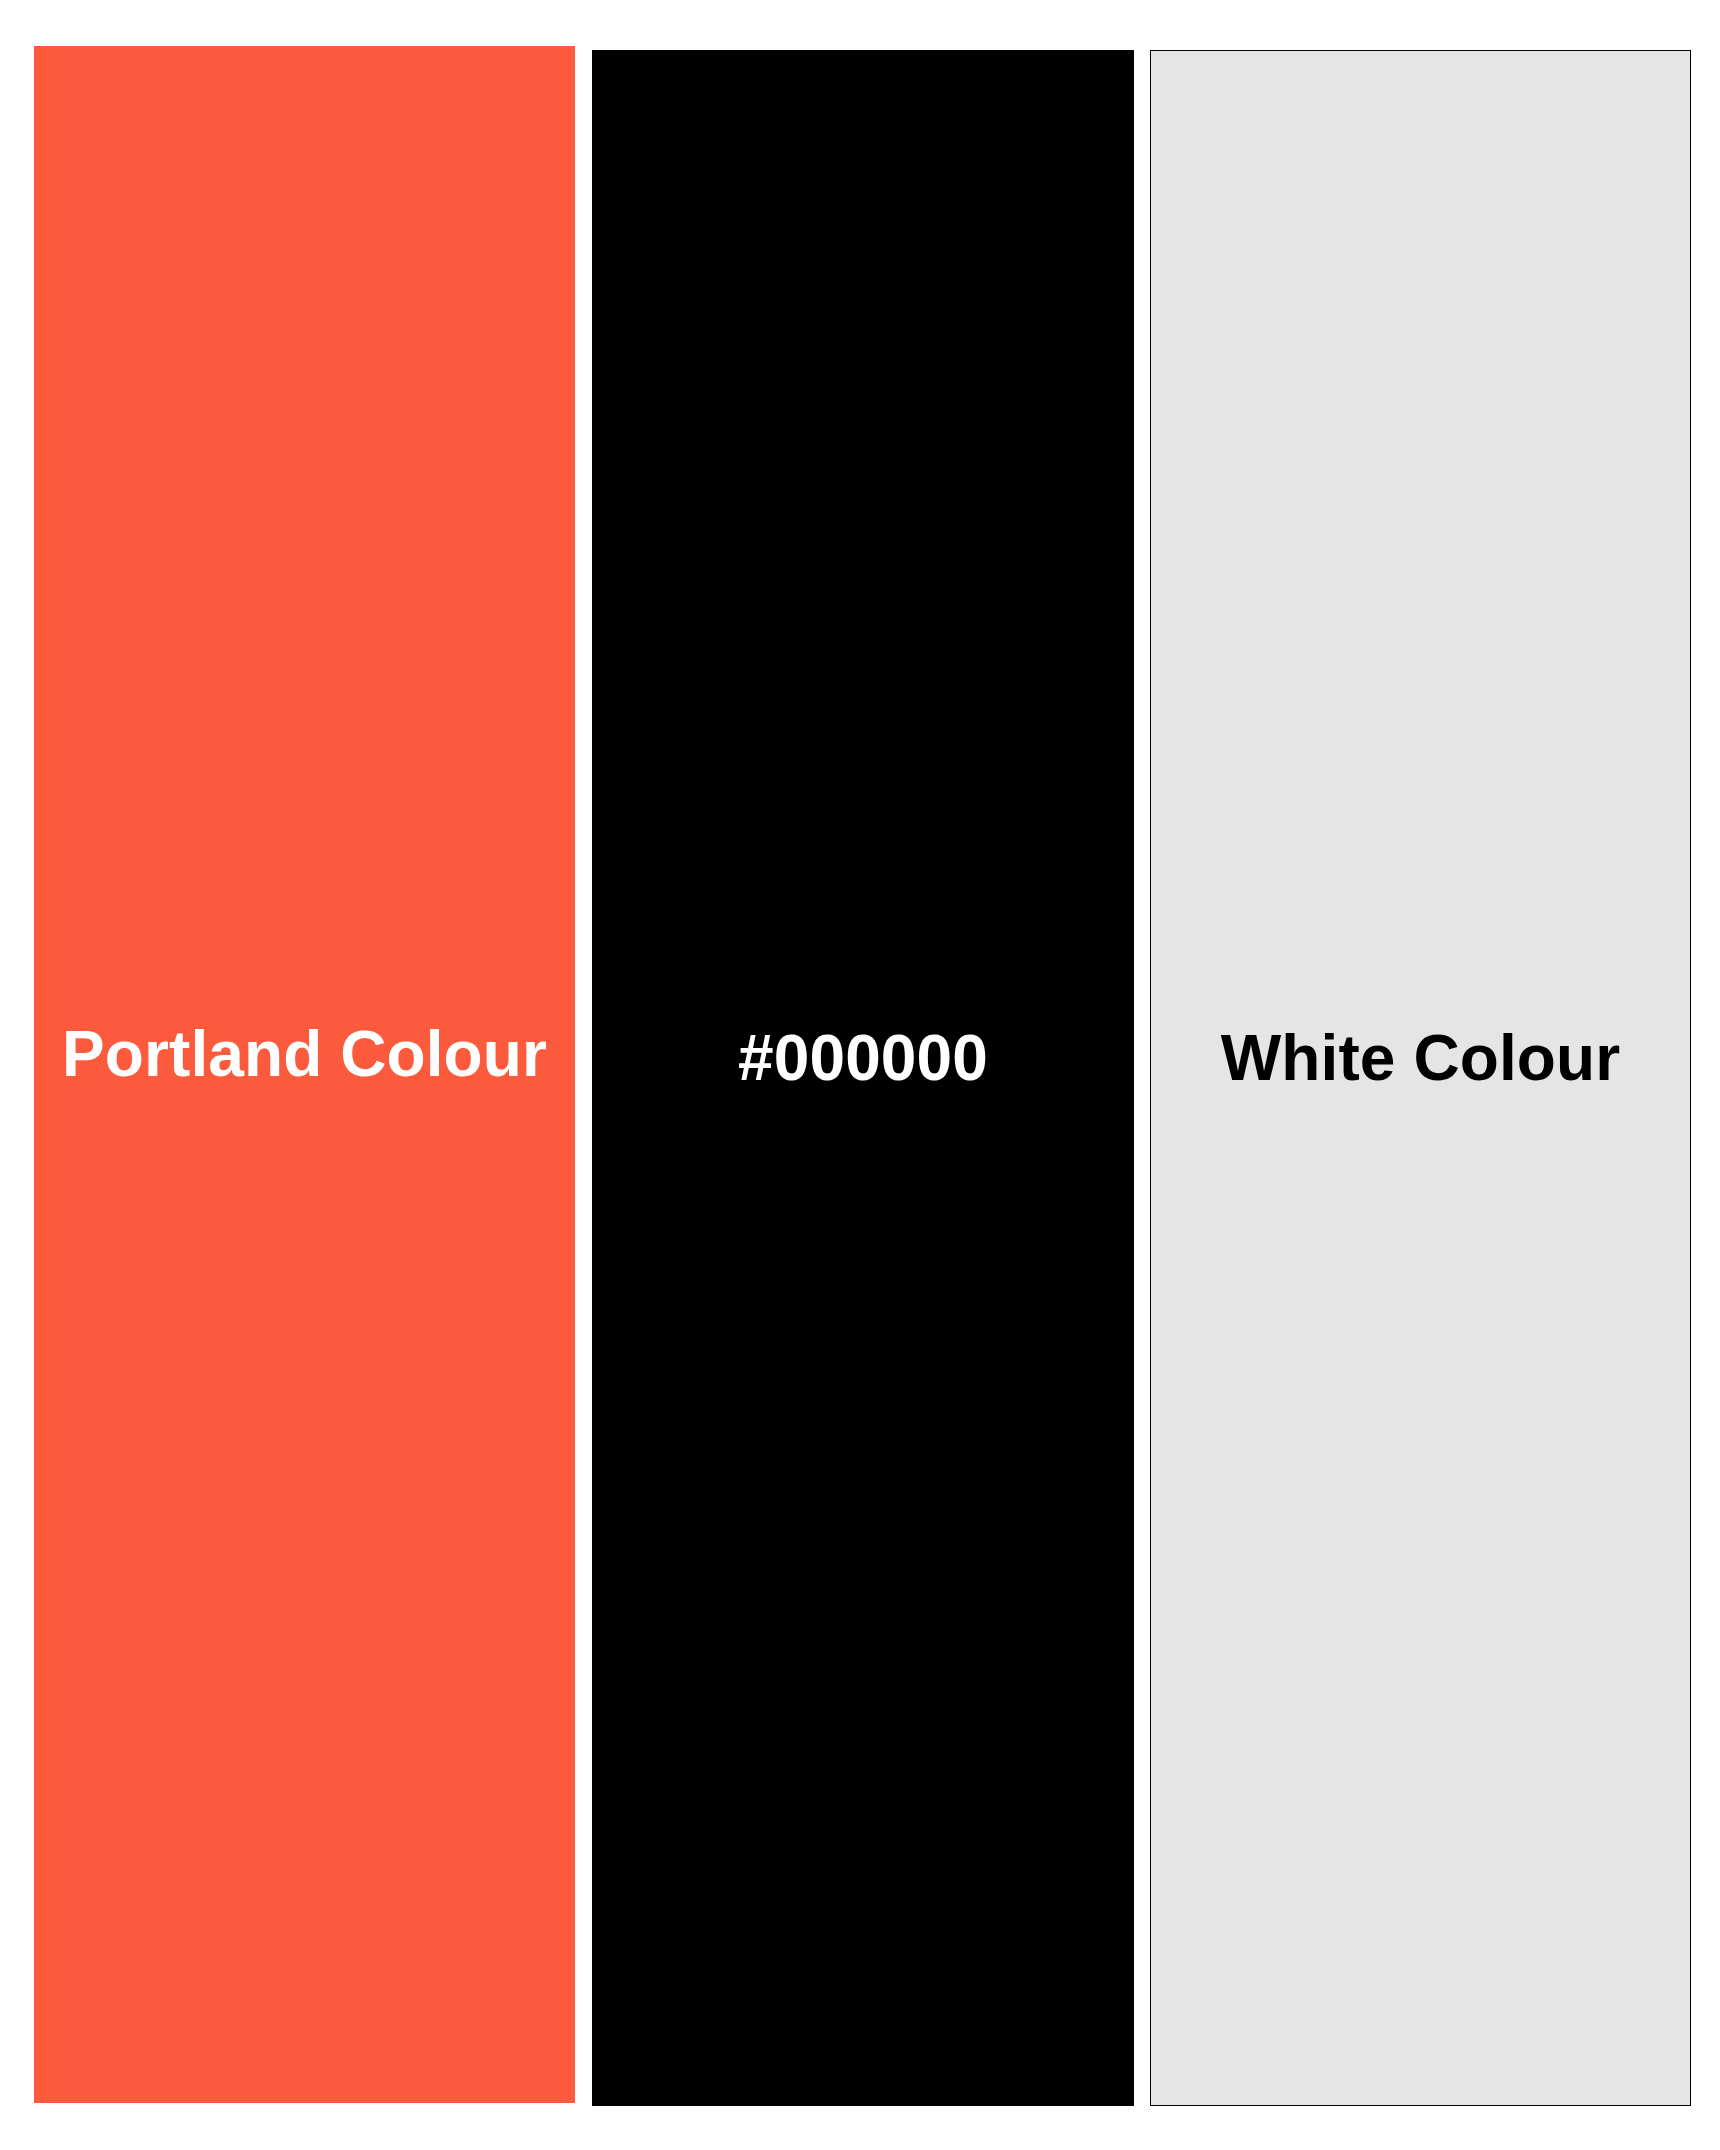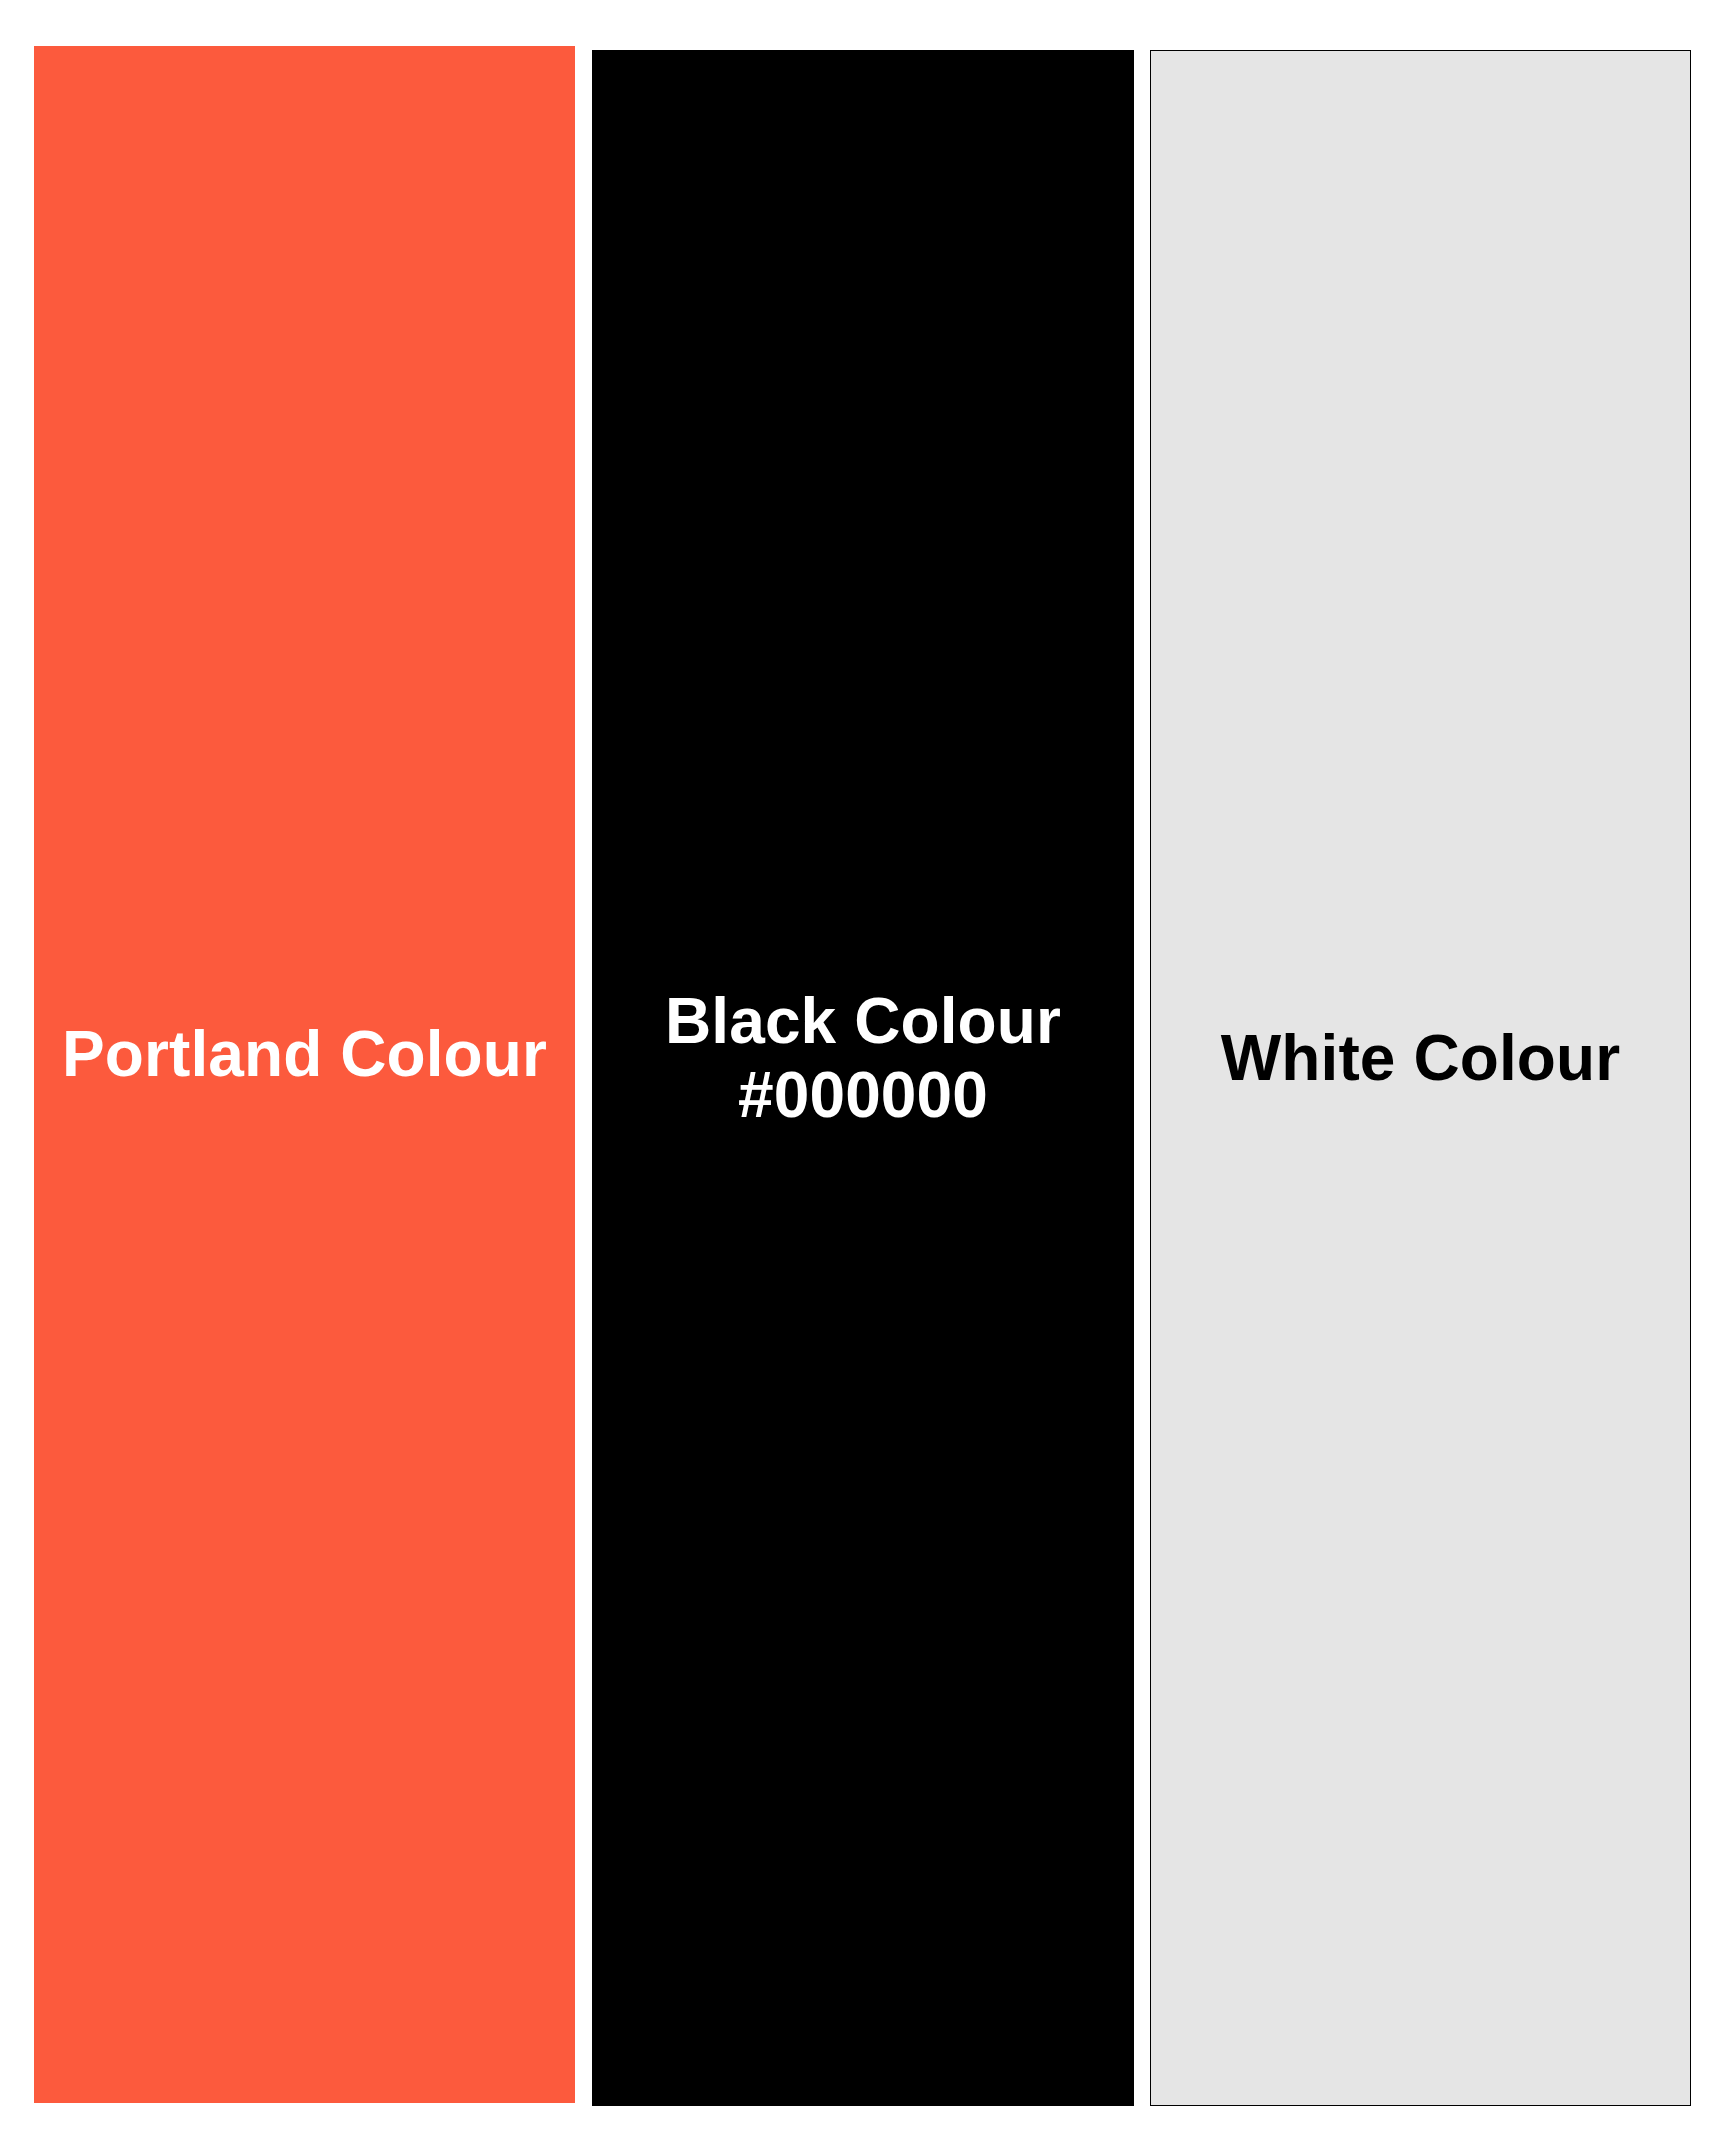--- a/index.html
+++ b/index.html
@@ -89,21 +89,20 @@
 <div id="page">
 
   <div class="swatch" id="swatch-portland">
     <div class="swatch-label-block">
       <span class="swatch-name">Portland Colour</span>
     </div>
   </div>
 
   <div class="swatch" id="swatch-black">
     <div class="swatch-label-block">
-      <span class="swatch-name">Black Colour</span>
       <span class="swatch-hex">#000000</span>
     </div>
   </div>
 
   <div class="swatch" id="swatch-white">
     <div class="swatch-label-block">
       <span class="swatch-name">White Colour</span>
     </div>
   </div>
 

